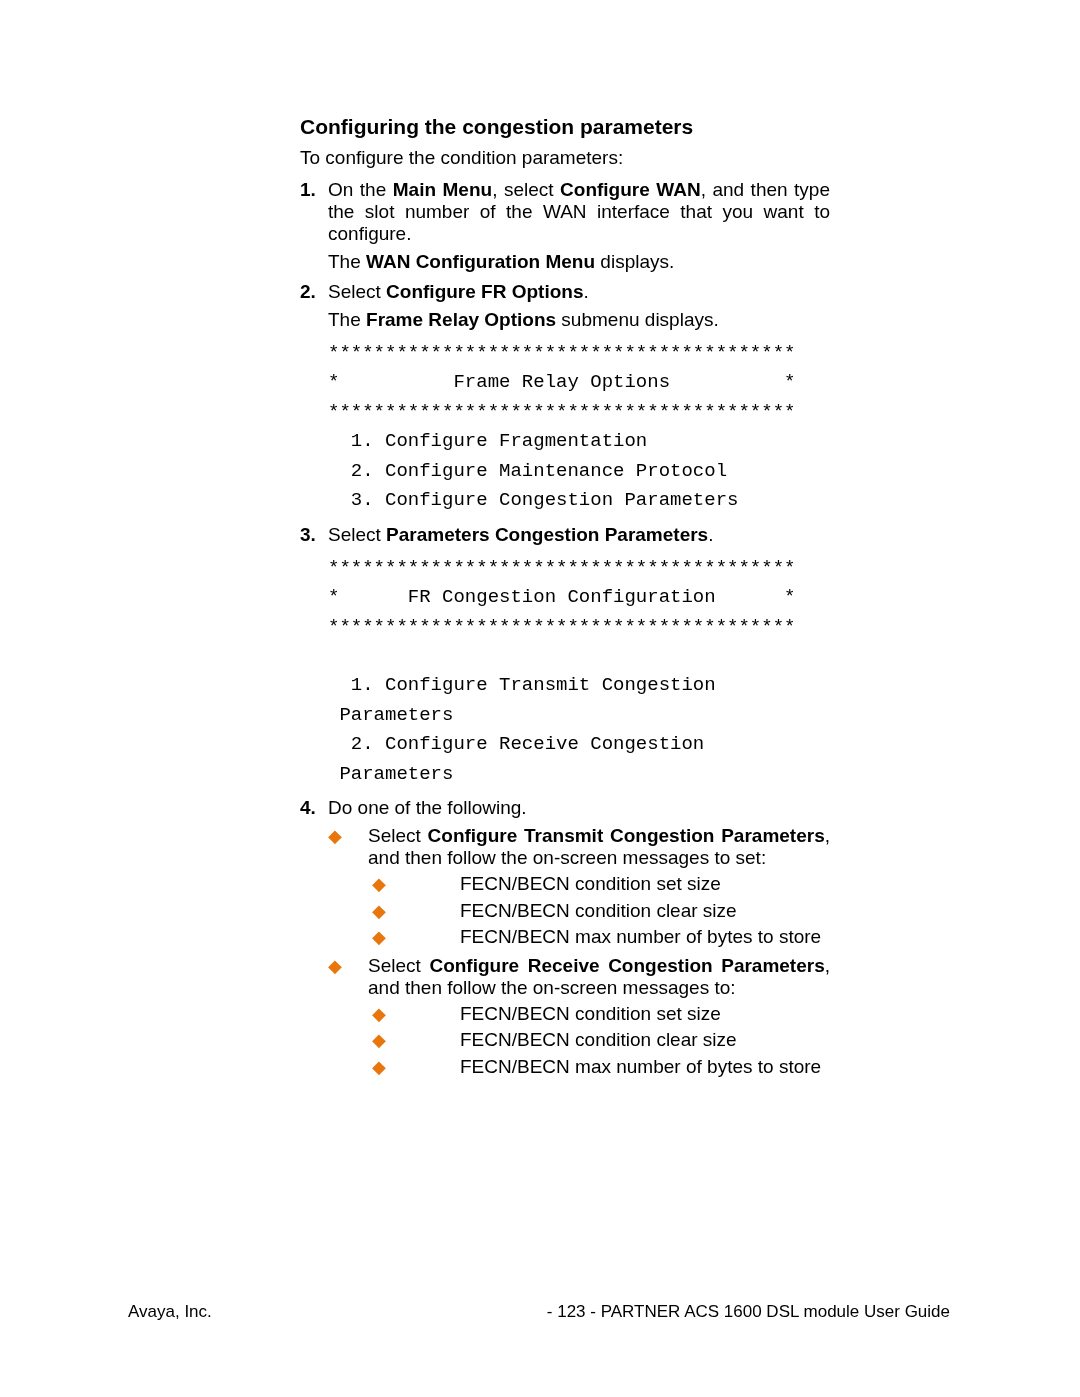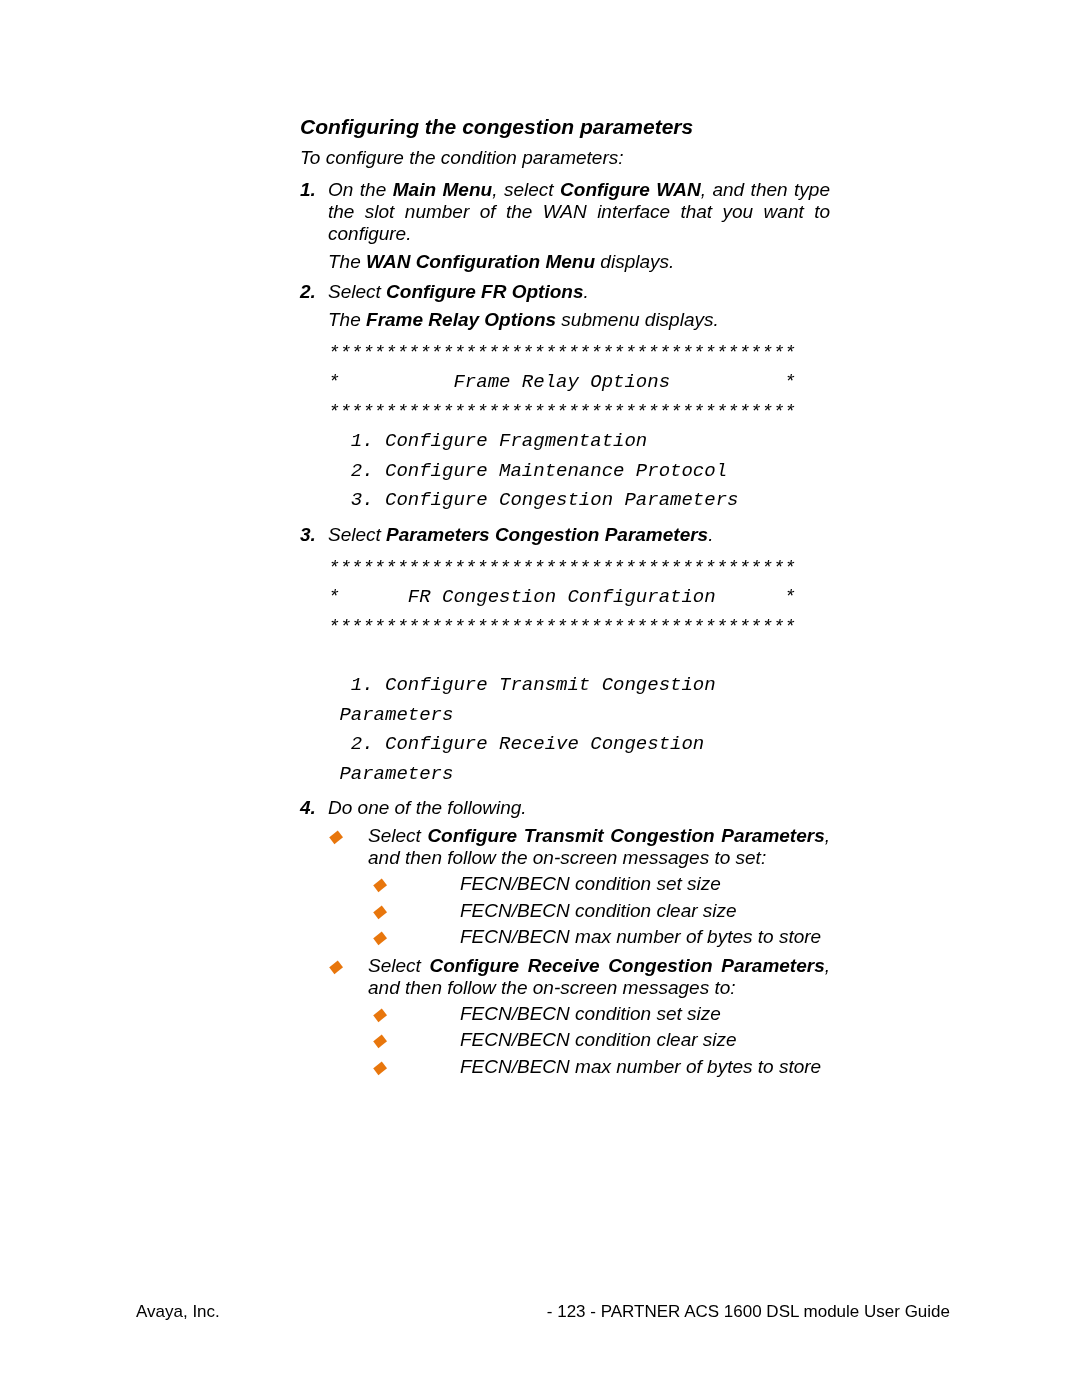--- a/index.html
+++ b/index.html
@@ -13,21 +13,20 @@
       background: #ffffff;
       font-family: Arial, Helvetica, sans-serif;
       color: #000000;
       position: relative;
     }
     .content {
       position: absolute;
       left: 300px;
       top: 115px;
       width: 530px;
-      font-style: italic;
     }
     .section-heading {
       font-size: 21px;
       font-weight: bold;
       margin-bottom: 8px;
     }
     .intro-text {
       font-size: 19px;
       margin-bottom: 10px;
     }
@@ -107,21 +106,21 @@
     }
     .closing-text {
       font-size: 19px;
       margin-left: 28px;
       margin-top: 10px;
       text-align: justify;
     }
     .footer {
       position: absolute;
       bottom: 75px;
-      left: 136px;
+      left: 128px;
       right: 130px;
       display: flex;
       font-size: 17px;
     }
     .footer-left {
       flex: 0 0 auto;
     }
     .footer-center {
       flex: 1;
       text-align: right;

